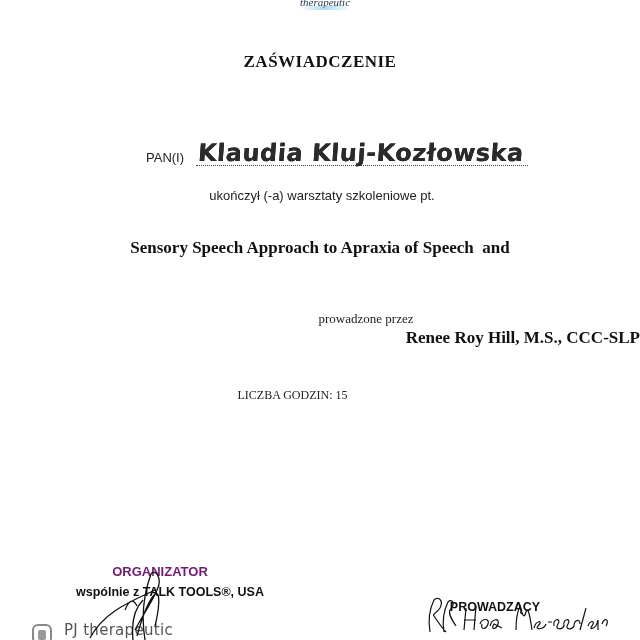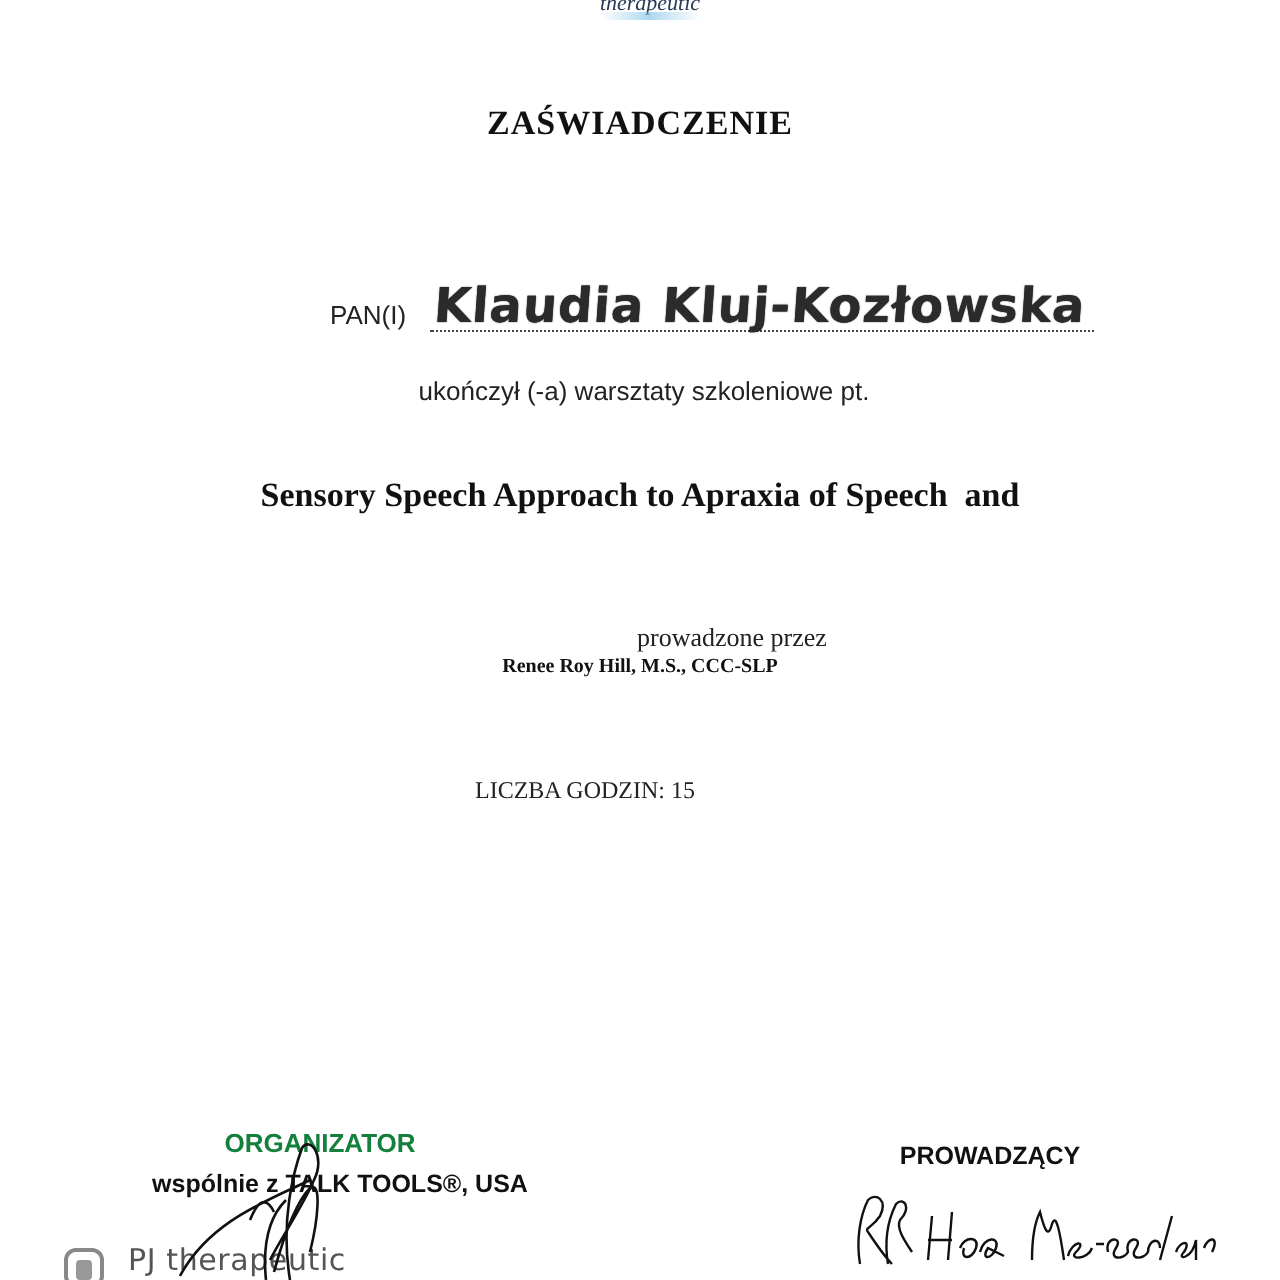--- a/index.html
+++ b/index.html
@@ -17,21 +17,21 @@
     .logo-top-swash {
       left: 300px; top: 6px; width: 50px; height: 4px;
       background: linear-gradient(90deg, rgba(120,190,230,0), rgba(120,190,230,0.6), rgba(120,190,230,0));
       border-radius: 2px;
     }
     .title {
       left: 0; width: 640px; top: 52px; text-align: center;
       font-family: "Liberation Serif", serif; font-weight: bold;
       font-size: 17px; letter-spacing: 0.5px; color: #111;
     }
-    .pan-row { left: 146px; top: 141px; height: 30px; width: 400px; margin-left: 19px; }
+    .pan-row { left: 146px; top: 141px; height: 30px; width: 400px; }
     .pan-label {
       position: absolute; left: 0; top: 9px;
       font-family: "Liberation Sans", sans-serif; font-size: 13px; color: #222;
     }
     .dotted-line {
       position: absolute; left: 50px; top: 24px; width: 332px;
       border-bottom: 1.5px dotted #444;
     }
     .name-handwritten {
       position: absolute; left: 52px; top: -2px;
@@ -48,51 +48,51 @@
     .course {
       left: 0; width: 640px; top: 236px; text-align: center;
       font-family: "Liberation Serif", serif; font-weight: bold; font-size: 17px;
       line-height: 23px; color: #111;
     }
     .led-by-label {
       left: 0; width: 640px; top: 311px; text-align: center;
       font-family: "Liberation Serif", serif; font-size: 13px; color: #222; padding-left: 46px;
     }
     .instructor {
-      left: 0; width: 640px; top: 328px; text-align: center;
-      font-family: "Liberation Serif", serif; font-weight: bold; font-size: 10px; color: #111;
+      left: 0; width: 640px; top: 328px; text-align: right;
+      font-family: "Liberation Serif", serif; font-weight: bold; font-size: 17px; color: #111;
     }
     .hours {
       left: 0; width: 585px; top: 388px; text-align: center;
       font-family: "Liberation Serif", serif; font-size: 12px; color: #222;
     }
     .organizer-title {
       left: 100px; width: 120px; top: 564px; text-align: center;
-      font-family: "Liberation Sans", sans-serif; font-weight: bold; font-size: 13px; color: #15803d;
+      font-family: "Liberation Sans", sans-serif; font-weight: bold; font-size: 13px; color: #701a75;
     }
     .organizer-sub {
       left: 60px; width: 220px; top: 585px; text-align: center;
       font-family: "Liberation Sans", sans-serif; font-weight: bold; font-size: 12.5px; color: #111;
     }
     .pj-logo-icon {
       left: 32px; top: 624px; width: 20px; height: 20px;
       border: 2px solid #888; border-radius: 6px; box-sizing: border-box;
     }
     .pj-logo-icon::after {
       content: ""; position: absolute; left: 4px; top: 4px; width: 8px; height: 10px;
       background: #999; border-radius: 2px;
     }
     .pj-logo-text {
       left: 64px; top: 621px;
       font-family: "DejaVu Sans", sans-serif; font-size: 15px; color: #555;
       letter-spacing: 0.3px;
     }
     .org-signature { left: 85px; top: 570px; width: 90px; height: 70px; }
     .presenter-title {
-      left: 445px; width: 100px; top: 571px; text-align: center;
+      left: 445px; width: 100px; top: 600px; text-align: center;
       font-family: "Liberation Sans", sans-serif; font-weight: bold; font-size: 12.5px; color: #111;
     }
     .presenter-signature { left: 420px; top: 590px; width: 200px; height: 48px; }
   </style>
 </head>
 <body>
 
 <div class="abs logo-top">therapeutic</div>
 <div class="abs logo-top-swash"></div>
 

